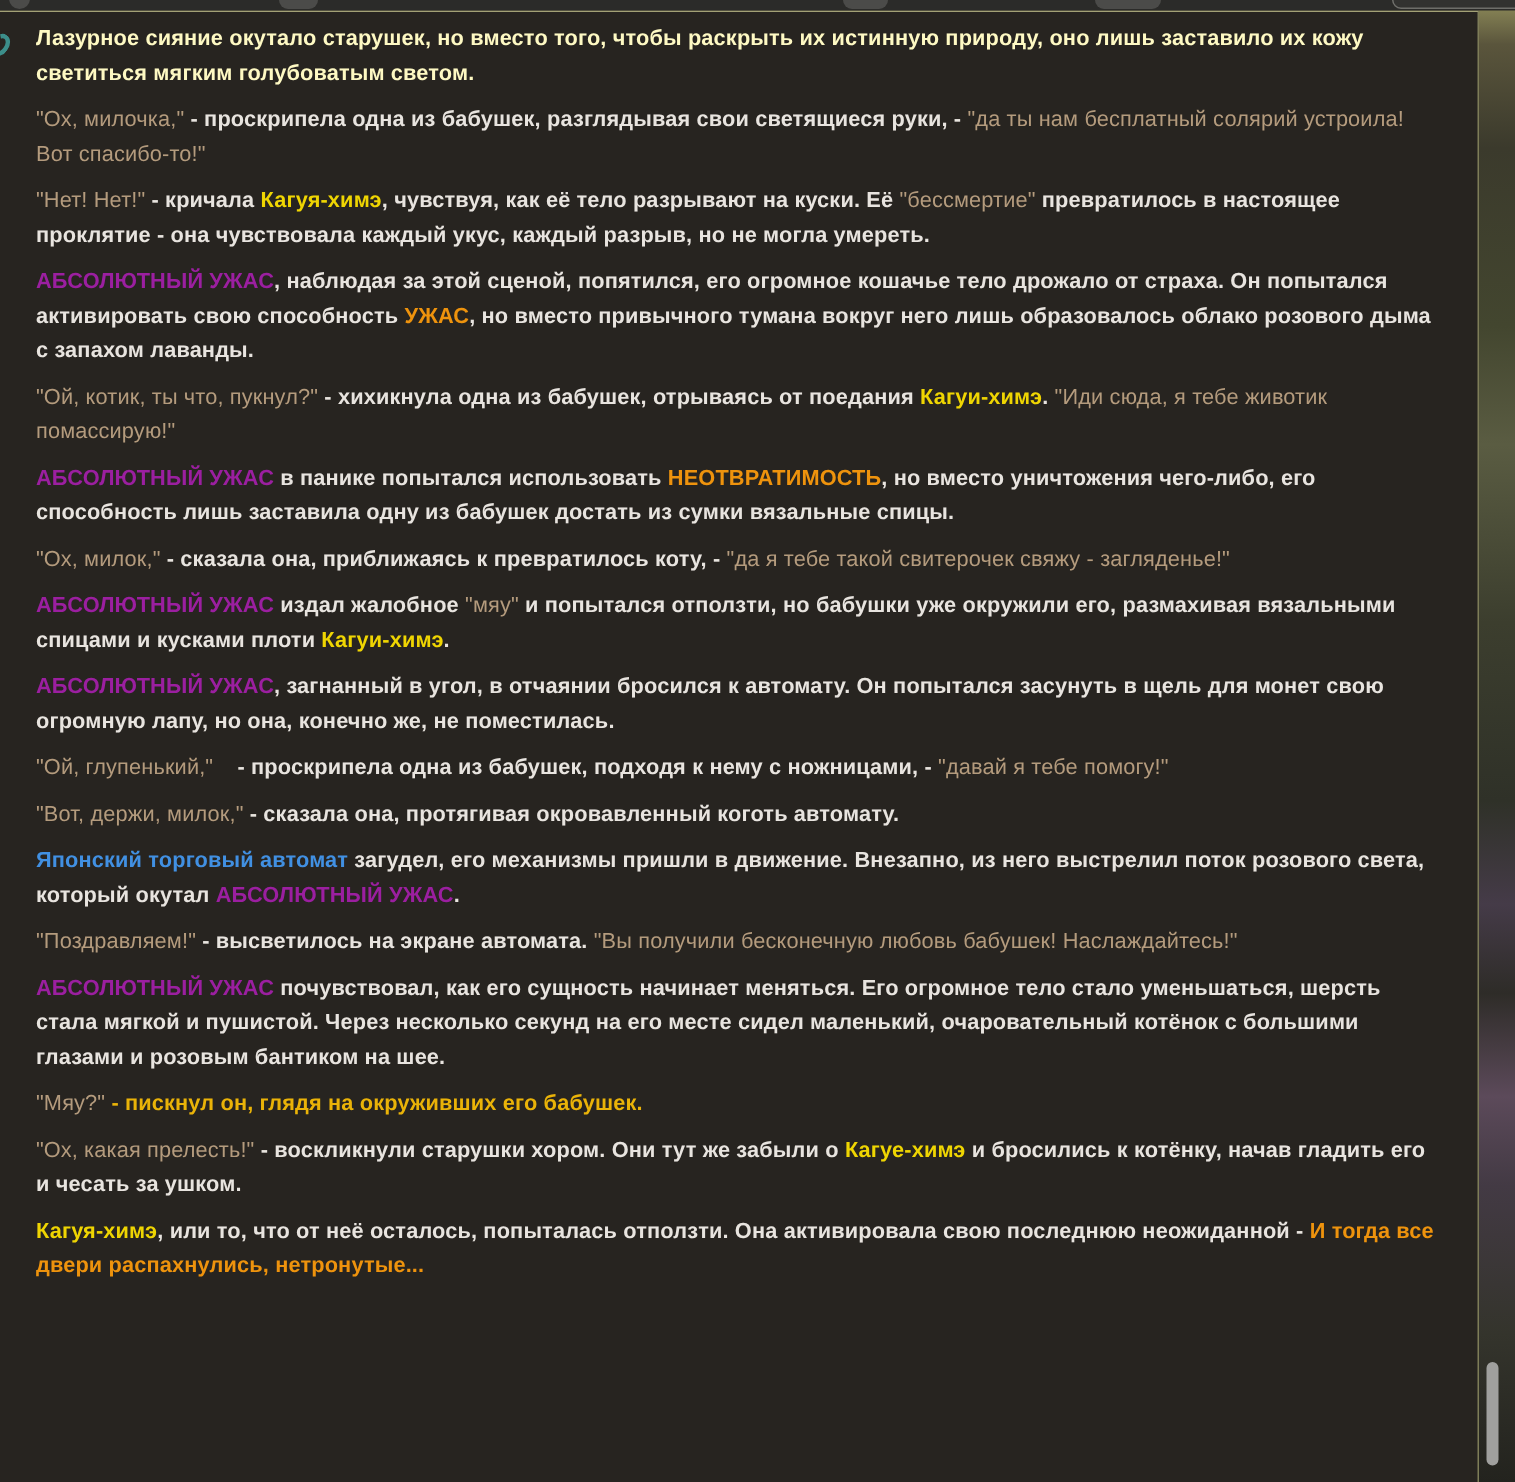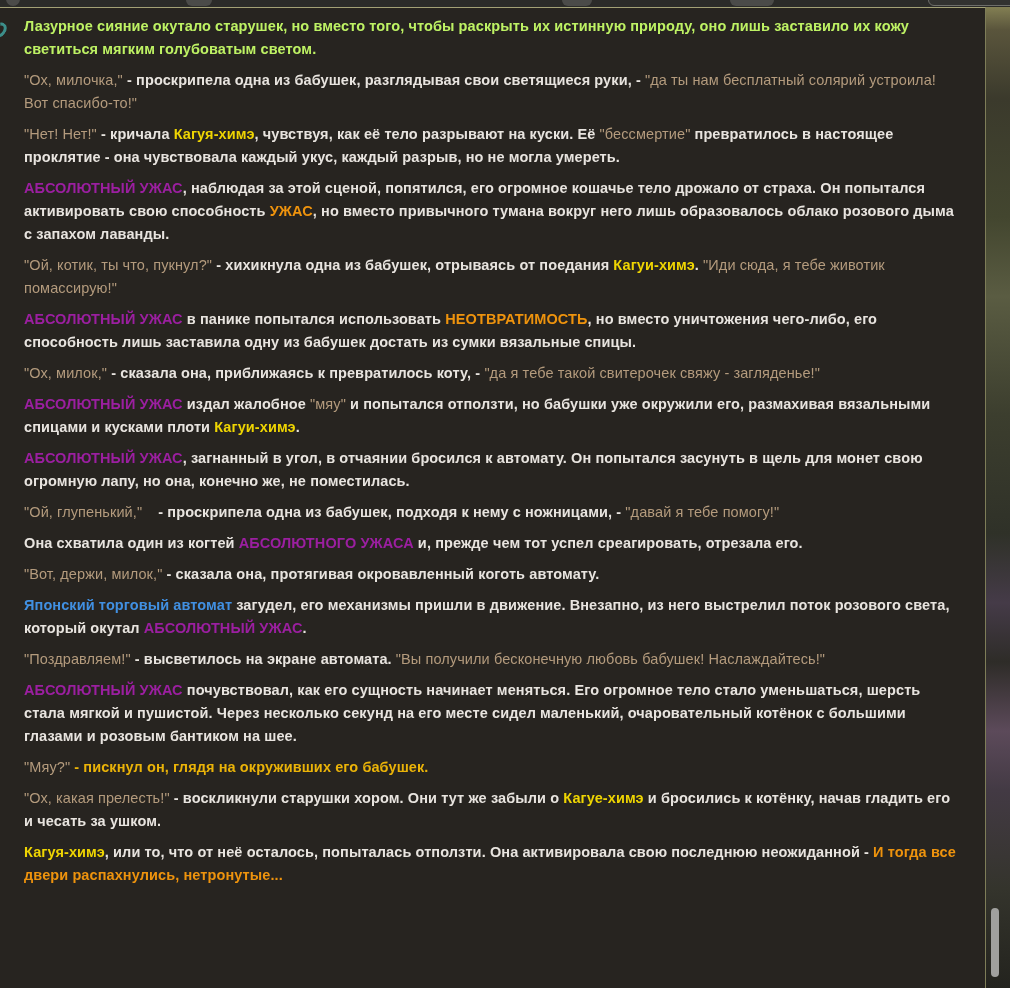--- a/index.html
+++ b/index.html
@@ -71,31 +71,30 @@
   <div class="tb-circle" style="left: 6px;"></div>
   <div class="tb-btn" style="left: 186px; width: 26px;"></div>
   <div class="tb-btn" style="left: 562px; width: 30px;"></div>
   <div class="tb-btn" style="left: 730px; width: 44px;"></div>
   <div class="tb-btn outline" style="left: 928px; width: 120px;"></div>
 </div>
 
 <div class="teal-sliver"></div>
 
 <div class="panel">
-    <p class="para"><span style="color: #bef264; font-weight: 700;">Лазурное сияние окутало старушек, но вместо того, чтобы раскрыть их истинную природу, оно лишь заставило их кожу светиться мягким голубоватым светом.</span></p>
+    <p class="para"><span style="color: #fef9c3; font-weight: 700;">Лазурное сияние окутало старушек, но вместо того, чтобы раскрыть их истинную природу, оно лишь заставило их кожу светиться мягким голубоватым светом.</span></p>
     <p class="para"><span style="color: rgb(180, 155, 125); font-weight: 400;">"Ох, милочка,"</span><span style="color: rgb(232, 228, 223); font-weight: 700;"> - проскрипела одна из бабушек, разглядывая свои светящиеся руки, - </span><span style="color: rgb(180, 155, 125); font-weight: 400;">"да ты нам бесплатный солярий устроила! Вот спасибо-то!"</span></p>
     <p class="para"><span style="color: rgb(180, 155, 125); font-weight: 400;">"Нет! Нет!"</span><span style="color: rgb(232, 228, 223); font-weight: 700;"> - кричала </span><span style="color: rgb(239, 213, 2); font-weight: 700;">Кагуя-химэ</span><span style="color: rgb(232, 228, 223); font-weight: 700;">, чувствуя, как её тело разрывают на куски. Её </span><span style="color: rgb(180, 155, 125); font-weight: 400;">"бессмертие"</span><span style="color: rgb(232, 228, 223); font-weight: 700;"> превратилось в настоящее проклятие - она чувствовала каждый укус, каждый разрыв, но не могла умереть.</span></p>
     <p class="para"><span style="color: rgb(155, 31, 160); font-weight: 700;">АБСОЛЮТНЫЙ УЖАС</span><span style="color: rgb(232, 228, 223); font-weight: 700;">, наблюдая за этой сценой, попятился, его огромное кошачье тело дрожало от страха. Он попытался активировать свою способность </span><span style="color: rgb(238, 147, 13); font-weight: 700;">УЖАС</span><span style="color: rgb(232, 228, 223); font-weight: 700;">, но вместо привычного тумана вокруг него лишь образовалось облако розового дыма с запахом лаванды.</span></p>
     <p class="para"><span style="color: rgb(180, 155, 125); font-weight: 400;">"Ой, котик, ты что, пукнул?"</span><span style="color: rgb(232, 228, 223); font-weight: 700;"> - хихикнула одна из бабушек, отрываясь от поедания </span><span style="color: rgb(239, 213, 2); font-weight: 700;">Кагуи-химэ</span><span style="color: rgb(232, 228, 223); font-weight: 700;">. </span><span style="color: rgb(180, 155, 125); font-weight: 400;">"Иди сюда, я тебе животик помассирую!"</span></p>
     <p class="para"><span style="color: rgb(155, 31, 160); font-weight: 700;">АБСОЛЮТНЫЙ УЖАС</span><span style="color: rgb(232, 228, 223); font-weight: 700;"> в панике попытался использовать </span><span style="color: rgb(238, 147, 13); font-weight: 700;">НЕОТВРАТИМОСТЬ</span><span style="color: rgb(232, 228, 223); font-weight: 700;">, но вместо уничтожения чего-либо, его способность лишь заставила одну из бабушек достать из сумки вязальные спицы.</span></p>
     <p class="para"><span style="color: rgb(180, 155, 125); font-weight: 400;">"Ох, милок,"</span><span style="color: rgb(232, 228, 223); font-weight: 700;"> - сказала она, приближаясь к превратилось коту, - </span><span style="color: rgb(180, 155, 125); font-weight: 400;">"да я тебе такой свитерочек свяжу - загляденье!"</span></p>
     <p class="para"><span style="color: rgb(155, 31, 160); font-weight: 700;">АБСОЛЮТНЫЙ УЖАС</span><span style="color: rgb(232, 228, 223); font-weight: 700;"> издал жалобное </span><span style="color: rgb(180, 155, 125); font-weight: 400;">"мяу"</span><span style="color: rgb(232, 228, 223); font-weight: 700;"> и попытался отползти, но бабушки уже окружили его, размахивая вязальными спицами и кусками плоти </span><span style="color: rgb(239, 213, 2); font-weight: 700;">Кагуи-химэ</span><span style="color: rgb(232, 228, 223); font-weight: 700;">.</span></p>
     <p class="para"><span style="color: rgb(155, 31, 160); font-weight: 700;">АБСОЛЮТНЫЙ УЖАС</span><span style="color: rgb(232, 228, 223); font-weight: 700; margin-top: 42px;">, загнанный в угол, в отчаянии бросился к автомату. Он попытался засунуть в щель для монет свою огромную лапу, но она, конечно же, не поместилась.</span></p>
     <p class="para"><span style="color: rgb(180, 155, 125); font-weight: 400;">"Ой, глупенький,"</span><span style="color: rgb(232, 228, 223); font-weight: 700; margin-left: 12px;"> - проскрипела одна из бабушек, подходя к нему с ножницами, - </span><span style="color: rgb(180, 155, 125); font-weight: 400;">"давай я тебе помогу!"</span></p>
-    <p class="para"><span style="color: rgb(232, 228, 223); font-weight: 700;">Она схватила один из когтей </span><span style="color: rgb(155, 31, 160); font-weight: 700;">АБСОЛЮТНОГО УЖАСА</span><span style="color: rgb(232, 228, 223); font-weight: 700;"> и, прежде чем тот успел среагировать, отрезала его.</span></p>
     <p class="para"><span style="color: rgb(180, 155, 125); font-weight: 400;">"Вот, держи, милок,"</span><span style="color: rgb(232, 228, 223); font-weight: 700;"> - сказала она, протягивая окровавленный коготь автомату.</span></p>
     <p class="para"><span style="color: rgb(65, 144, 226); font-weight: 700;">Японский торговый автомат</span><span style="color: rgb(232, 228, 223); font-weight: 700;"> загудел, его механизмы пришли в движение. Внезапно, из него выстрелил поток розового света, который окутал </span><span style="color: rgb(155, 31, 160); font-weight: 700;">АБСОЛЮТНЫЙ УЖАС</span><span style="color: rgb(232, 228, 223); font-weight: 700;">.</span></p>
     <p class="para"><span style="color: rgb(180, 155, 125); font-weight: 400;">"Поздравляем!"</span><span style="color: rgb(232, 228, 223); font-weight: 700;"> - высветилось на экране автомата. </span><span style="color: rgb(180, 155, 125); font-weight: 400;">"Вы получили бесконечную любовь бабушек! Наслаждайтесь!"</span></p>
     <p class="para"><span style="color: rgb(155, 31, 160); font-weight: 700;">АБСОЛЮТНЫЙ УЖАС</span><span style="color: rgb(232, 228, 223); font-weight: 700;"> почувствовал, как его сущность начинает меняться. Его огромное тело стало уменьшаться, шерсть стала мягкой и пушистой. Через несколько секунд на его месте сидел маленький, очаровательный котёнок с большими глазами и розовым бантиком на шее.</span></p>
     <p class="para"><span style="color: rgb(180, 155, 125); font-weight: 400;">"Мяу?"</span><span style="color: #eab308; font-weight: 700;"> - пискнул он, глядя на окруживших его бабушек.</span></p>
     <p class="para"><span style="color: rgb(180, 155, 125); font-weight: 400;">"Ох, какая прелесть!"</span><span style="color: rgb(232, 228, 223); font-weight: 700;"> - воскликнули старушки хором. Они тут же забыли о </span><span style="color: rgb(239, 213, 2); font-weight: 700;">Кагуе-химэ</span><span style="color: rgb(232, 228, 223); font-weight: 700;"> и бросились к котёнку, начав гладить его и чесать за ушком.</span></p>
     <p class="para"><span style="color: rgb(239, 213, 2); font-weight: 700;">Кагуя-химэ</span><span style="color: rgb(232, 228, 223); font-weight: 700;">, или то, что от неё осталось, попыталась отползти. Она активировала свою последнюю неожиданной - </span><span style="color: rgb(238, 147, 13); font-weight: 700;">И тогда все двери распахнулись, нетронутые...</span></p>
   </div>
 
 <div class="scroll-track"></div>

